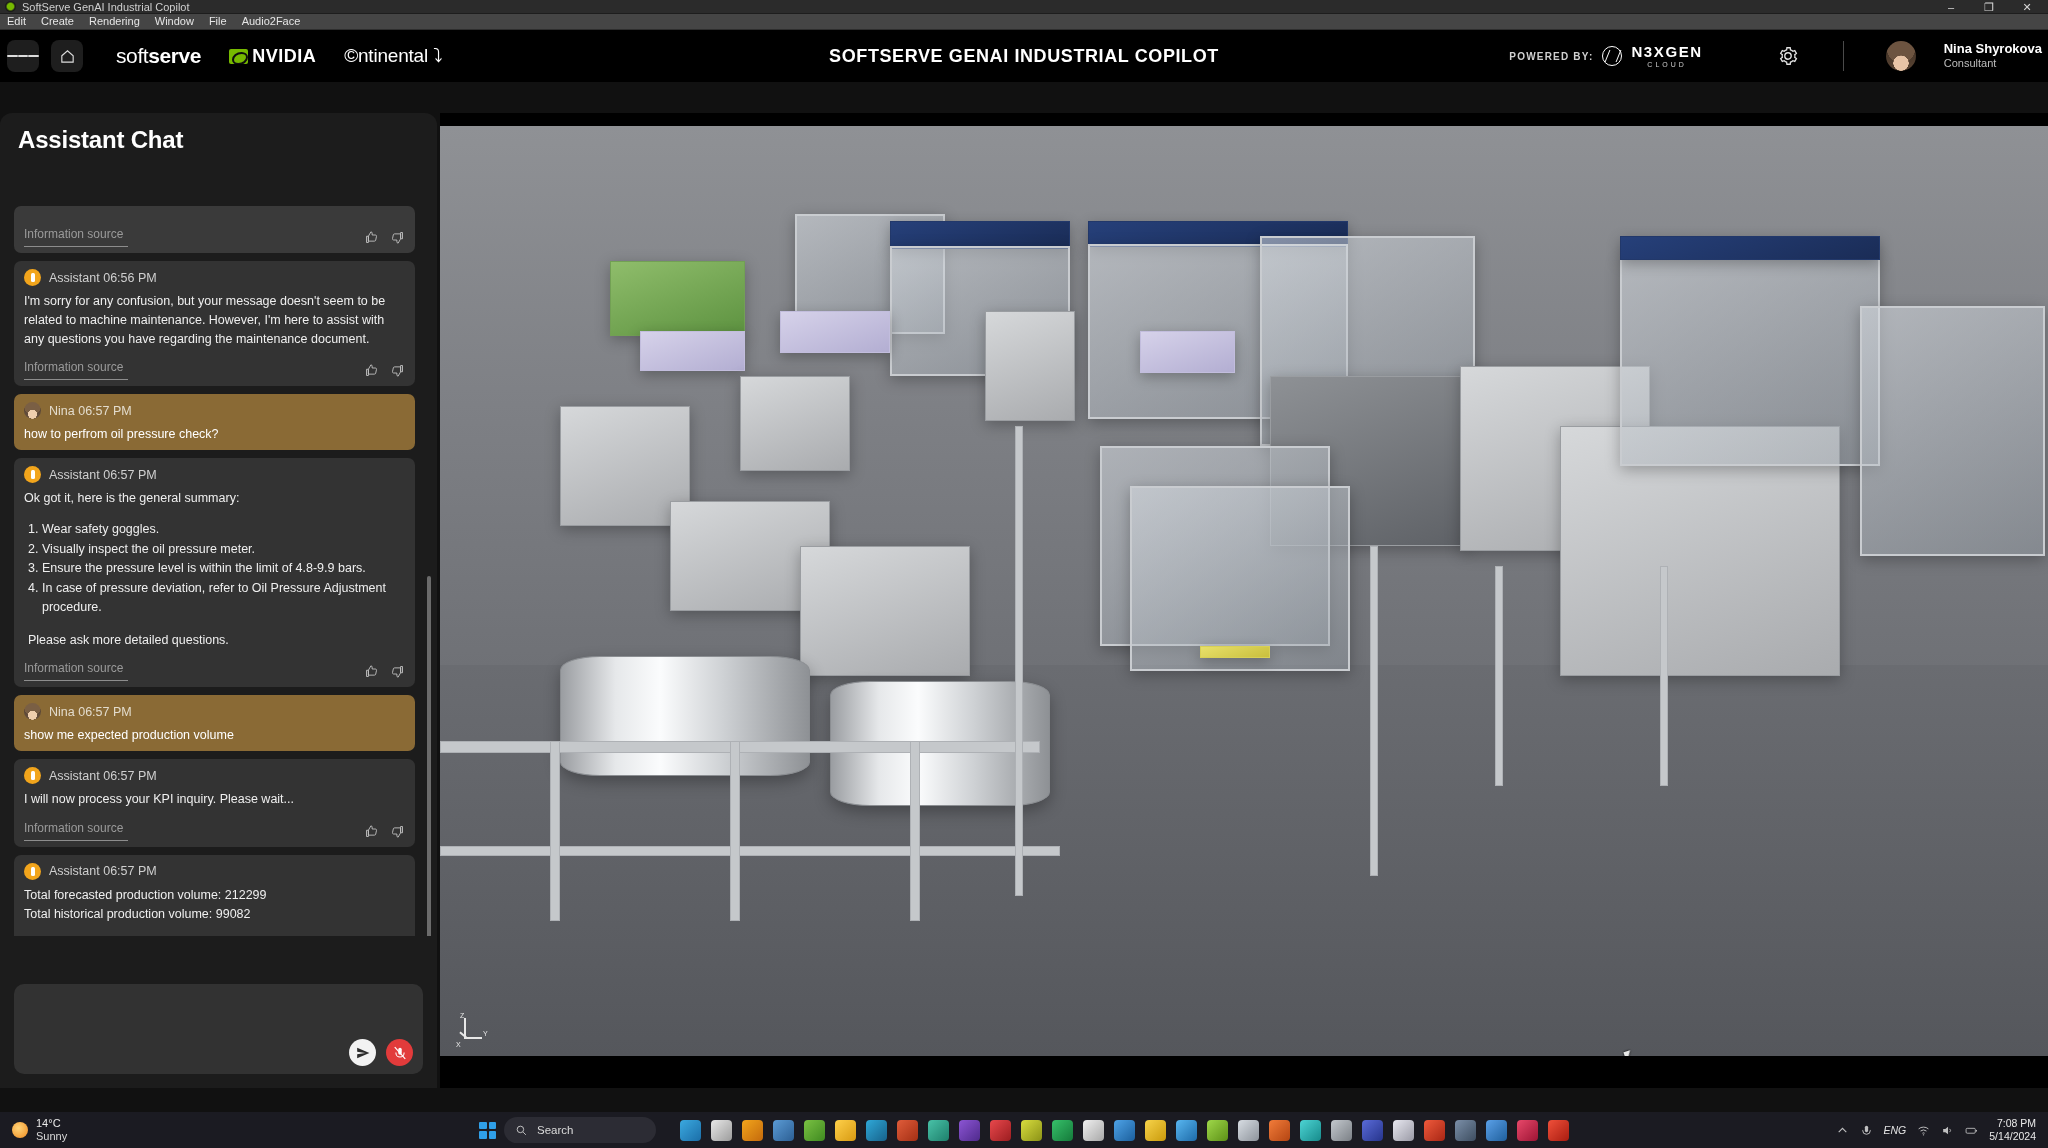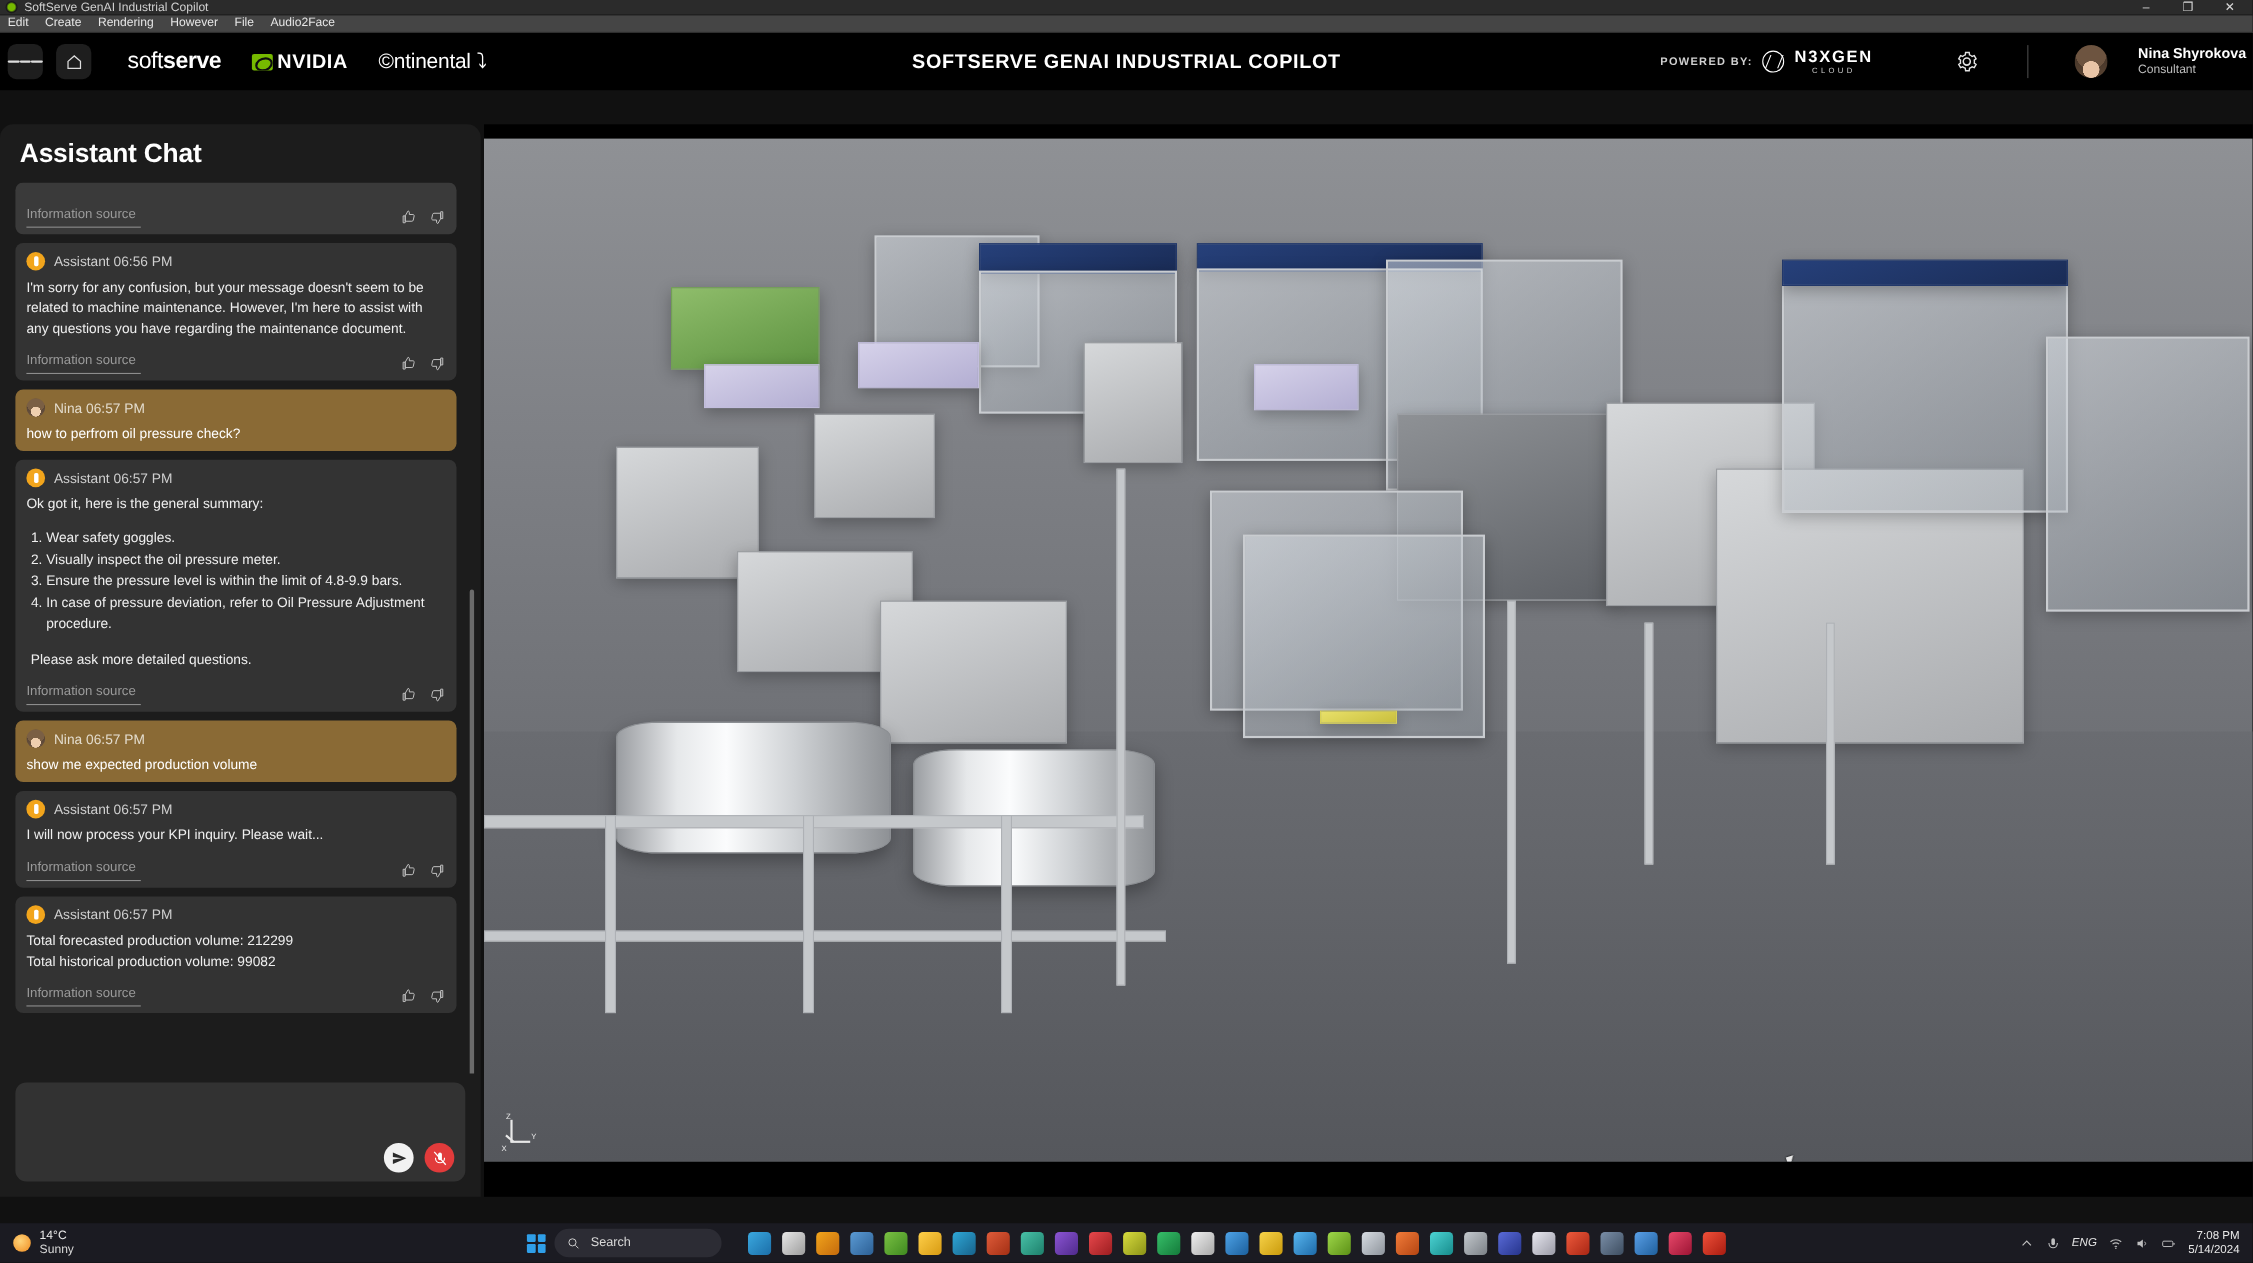--- a/index.html
+++ b/index.html
@@ -105,21 +105,21 @@
       linear-gradient(#3a2d23, #5a4433);
   }
   .user-txt { line-height: 1.25; }
   .user-name { font-size: 13px; font-weight: 700; color: #fff; }
   .user-role { font-size: 11px; color: #bdbdbd; }
 
   
   .chat {
     position: absolute; left: 0; top: 113px; width: 437px; height: 975px;
     background: #1c1c1c; border-radius: 12px 12px 0 0;
-    display: flex; flex-direction: column; overflow: hidden;
+    display: flex; flex-direction: column; overflow: hidden; gap: 40px;
   }
   .chat-title {
     font-size: 24px; font-weight: 700; color: #fff; letter-spacing: -0.2px;
     padding: 13px 0 12px 18px;
   }
   .chat-scroll {
     flex: 1; overflow: hidden; position: relative;
     padding: 0 22px 0 14px;
   }
   .msg { border-radius: 7px; margin-bottom: 8px; padding: 8px 10px 6px 10px; }
@@ -270,21 +270,21 @@
       <div class="tb-btn">–</div>
       <div class="tb-btn">❐</div>
       <div class="tb-btn">✕</div>
     </div>
   </div>
 
   <div class="menubar">
     <div class="mi">Edit</div>
     <div class="mi">Create</div>
     <div class="mi">Rendering</div>
-    <div class="mi">However</div>
+    <div class="mi">Window</div>
     <div class="mi">File</div>
     <div class="mi">Audio2Face</div>
   </div>
 
   <div class="header">
     <div class="hdr-btn burger">
       <span></span>
       <span></span>
       <span></span>
     </div>

